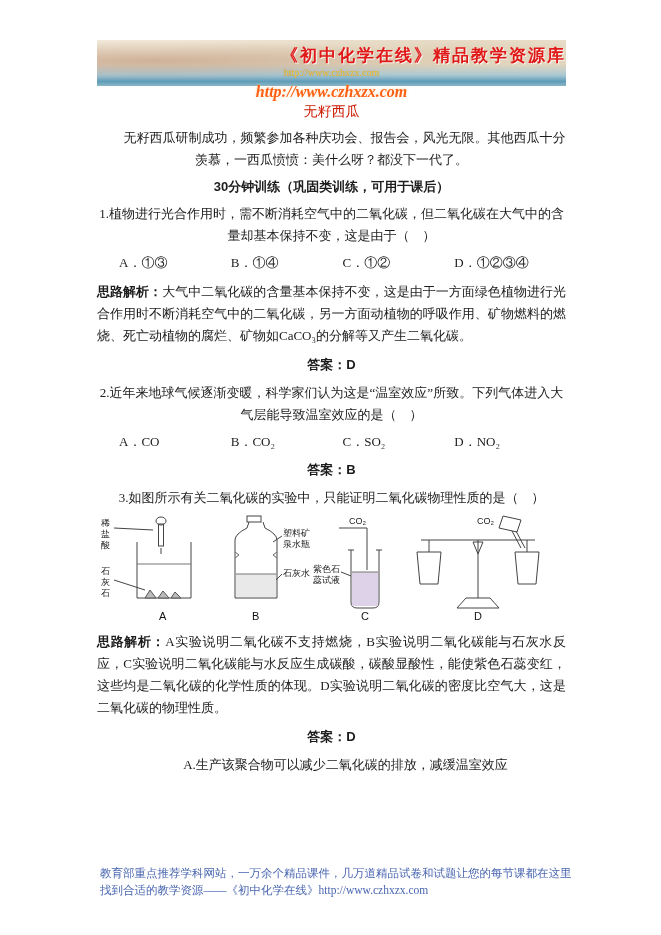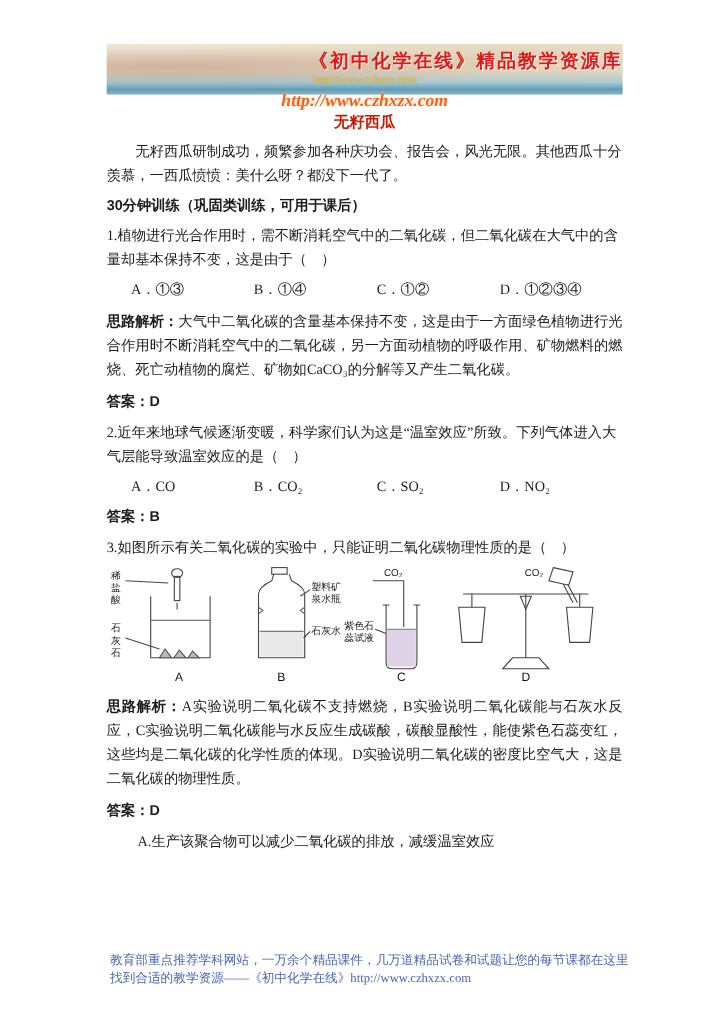--- a/index.html
+++ b/index.html
@@ -27,23 +27,23 @@
     text-shadow:0 0 1px rgba(120,90,0,.6);
   }
   .banner-url-big{
     position:absolute;left:0;right:0;bottom:-15px;text-align:center;
     color:#ff5f12;font-weight:bold;font-style:italic;font-size:16px;line-height:18px;
     text-shadow:1px 1px 0 #ffffff,0 0 3px rgba(255,210,150,.9);
   }
   
   .doc-title{
     margin:6px 0 4px 0;text-align:center;color:#cc1a00;
-    font-size:14px;font-weight:bold;line-height:20px;
+    font-size:14px;font-weight:normal;line-height:20px;
   }
-  p{margin:5px 0;}
+  p{margin:5px 0;text-align:center;}
   .indent{text-indent:2em;}
   .section-heading{font-weight:bold;font-family:"Liberation Sans","DejaVu Sans",sans-serif;font-size:13px;}
   .choices{display:flex;padding-left:22px;margin:5px 0;}
   .choices span{flex:1 1 25%;}
   .analysis{margin:7px 0;text-align:justify;}
   .analysis b,.answer b{font-family:"Liberation Sans","DejaVu Sans",sans-serif;}
   .answer{margin:6px 0;font-weight:bold;}
   .optA{padding-left:28px;}
   
   .diagram{position:relative;width:462px;height:110px;margin:4px 0 2px 2px;}

